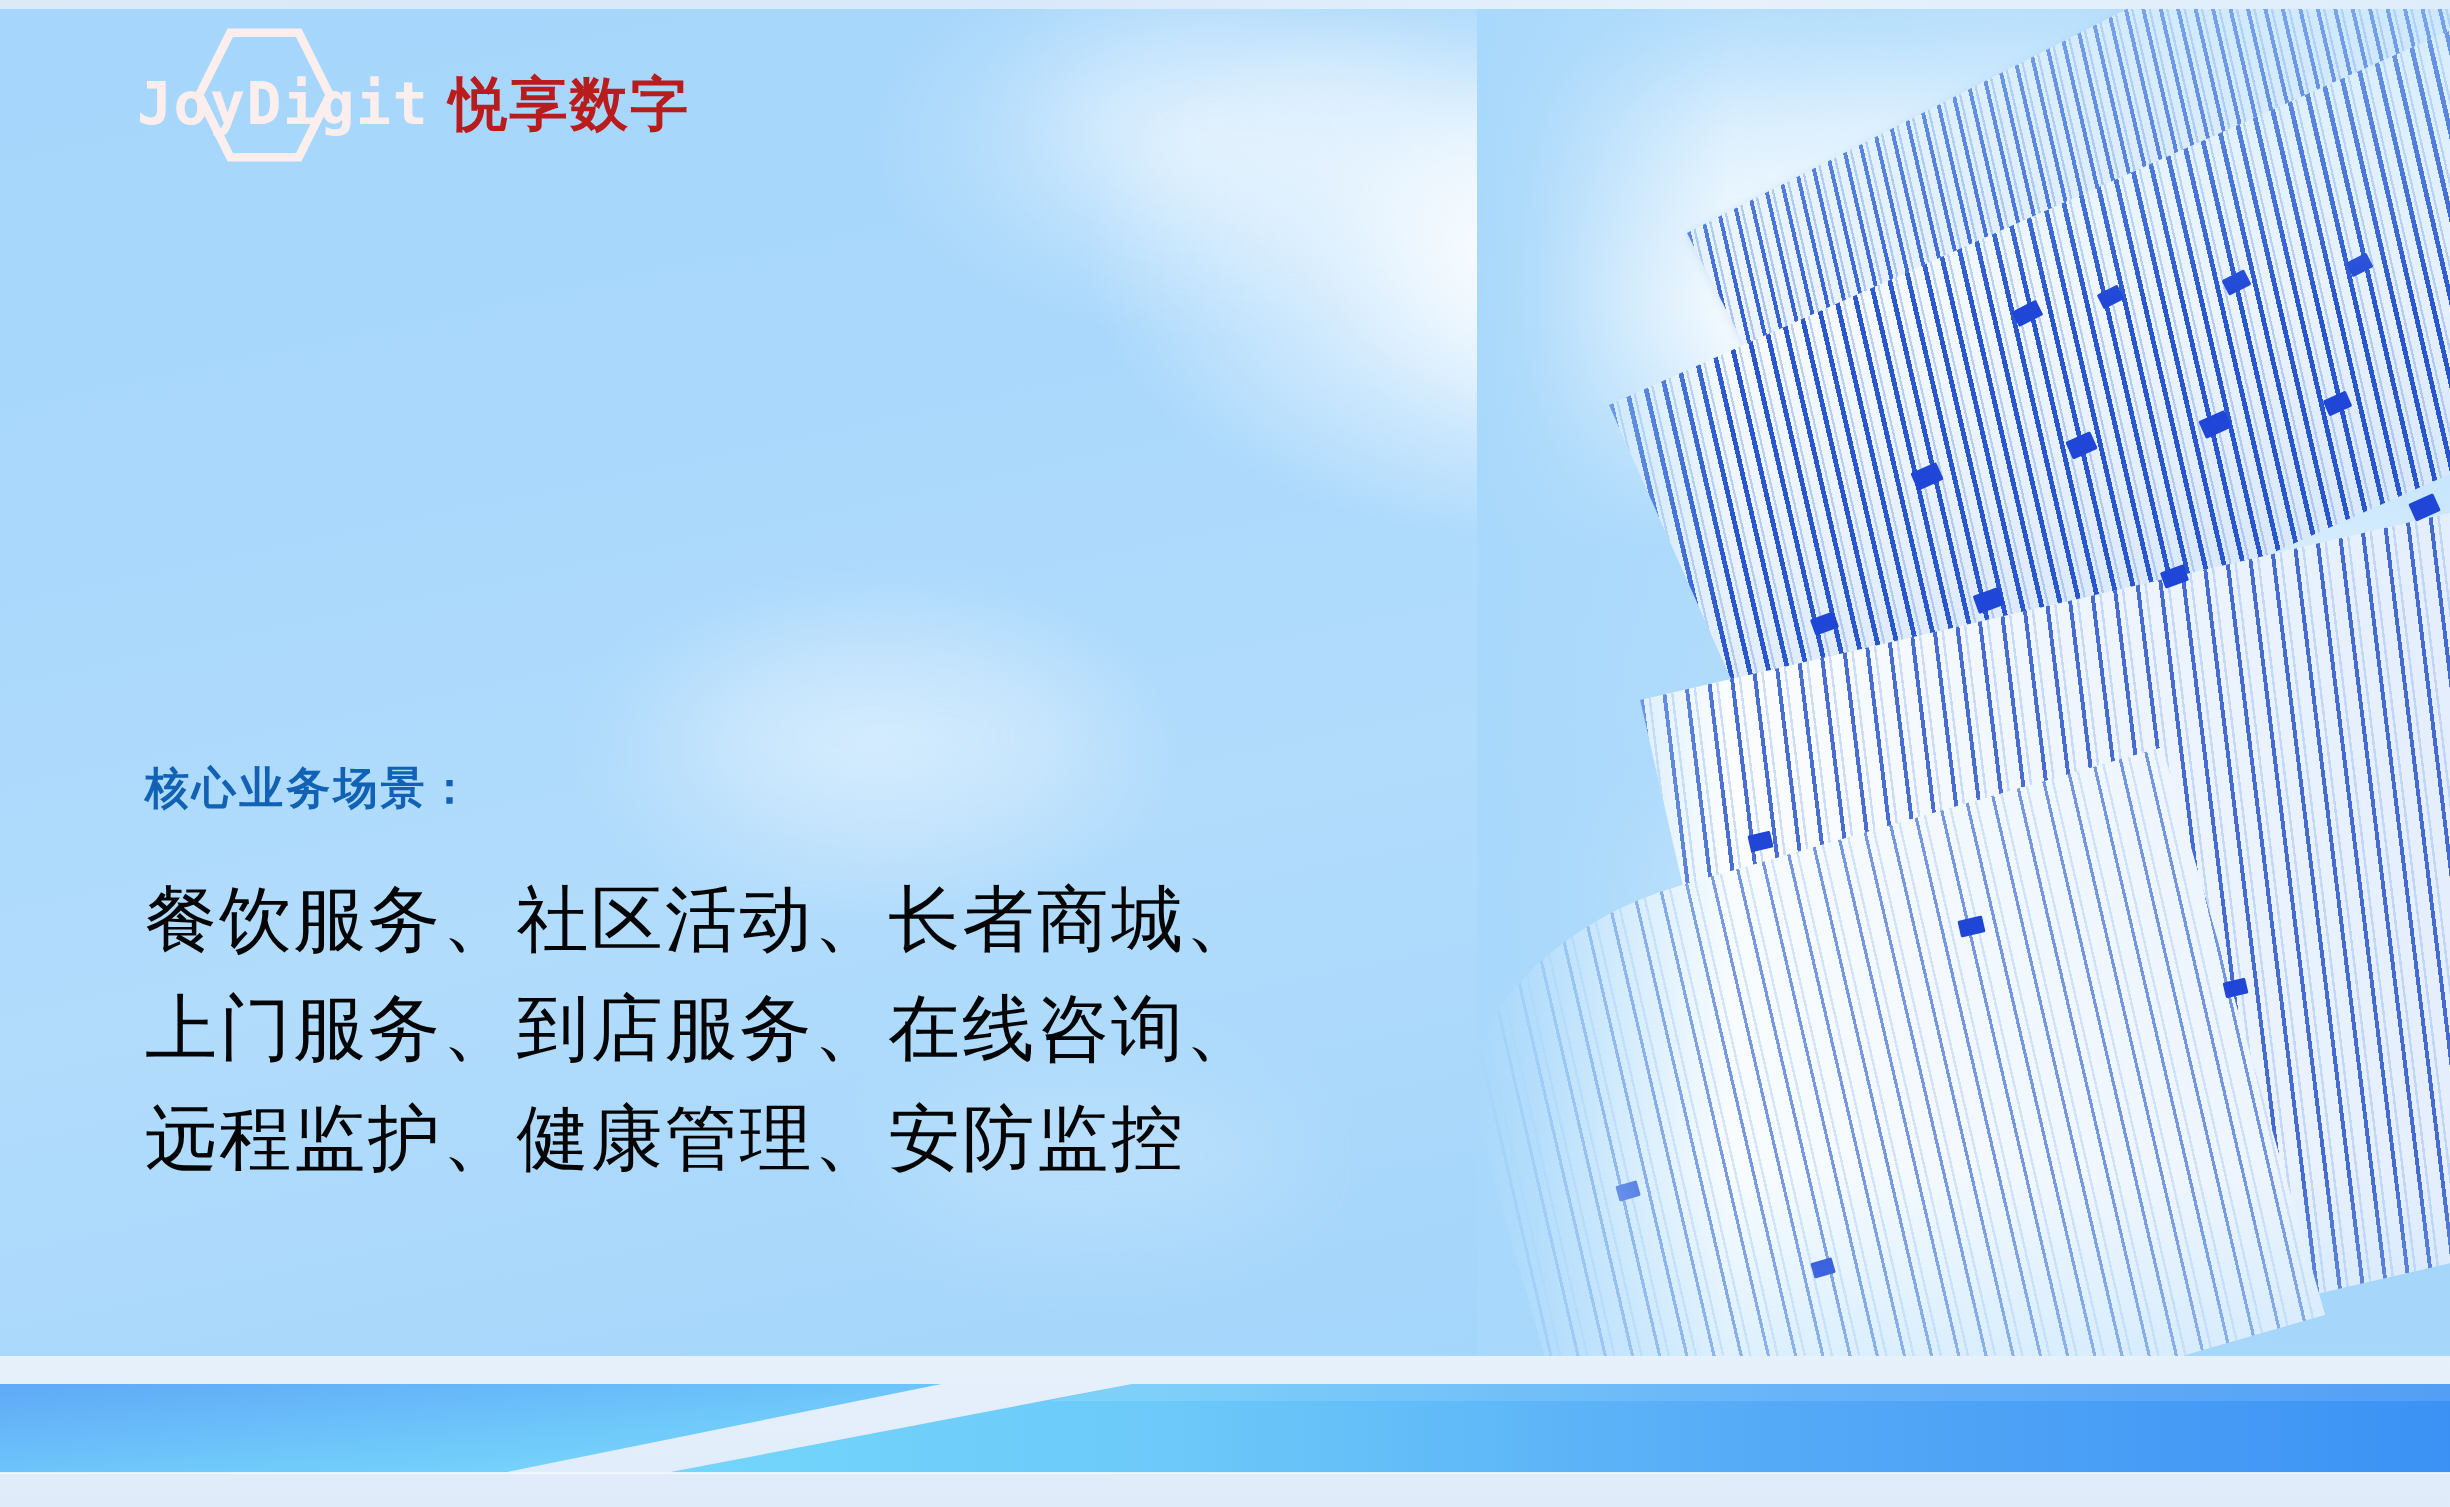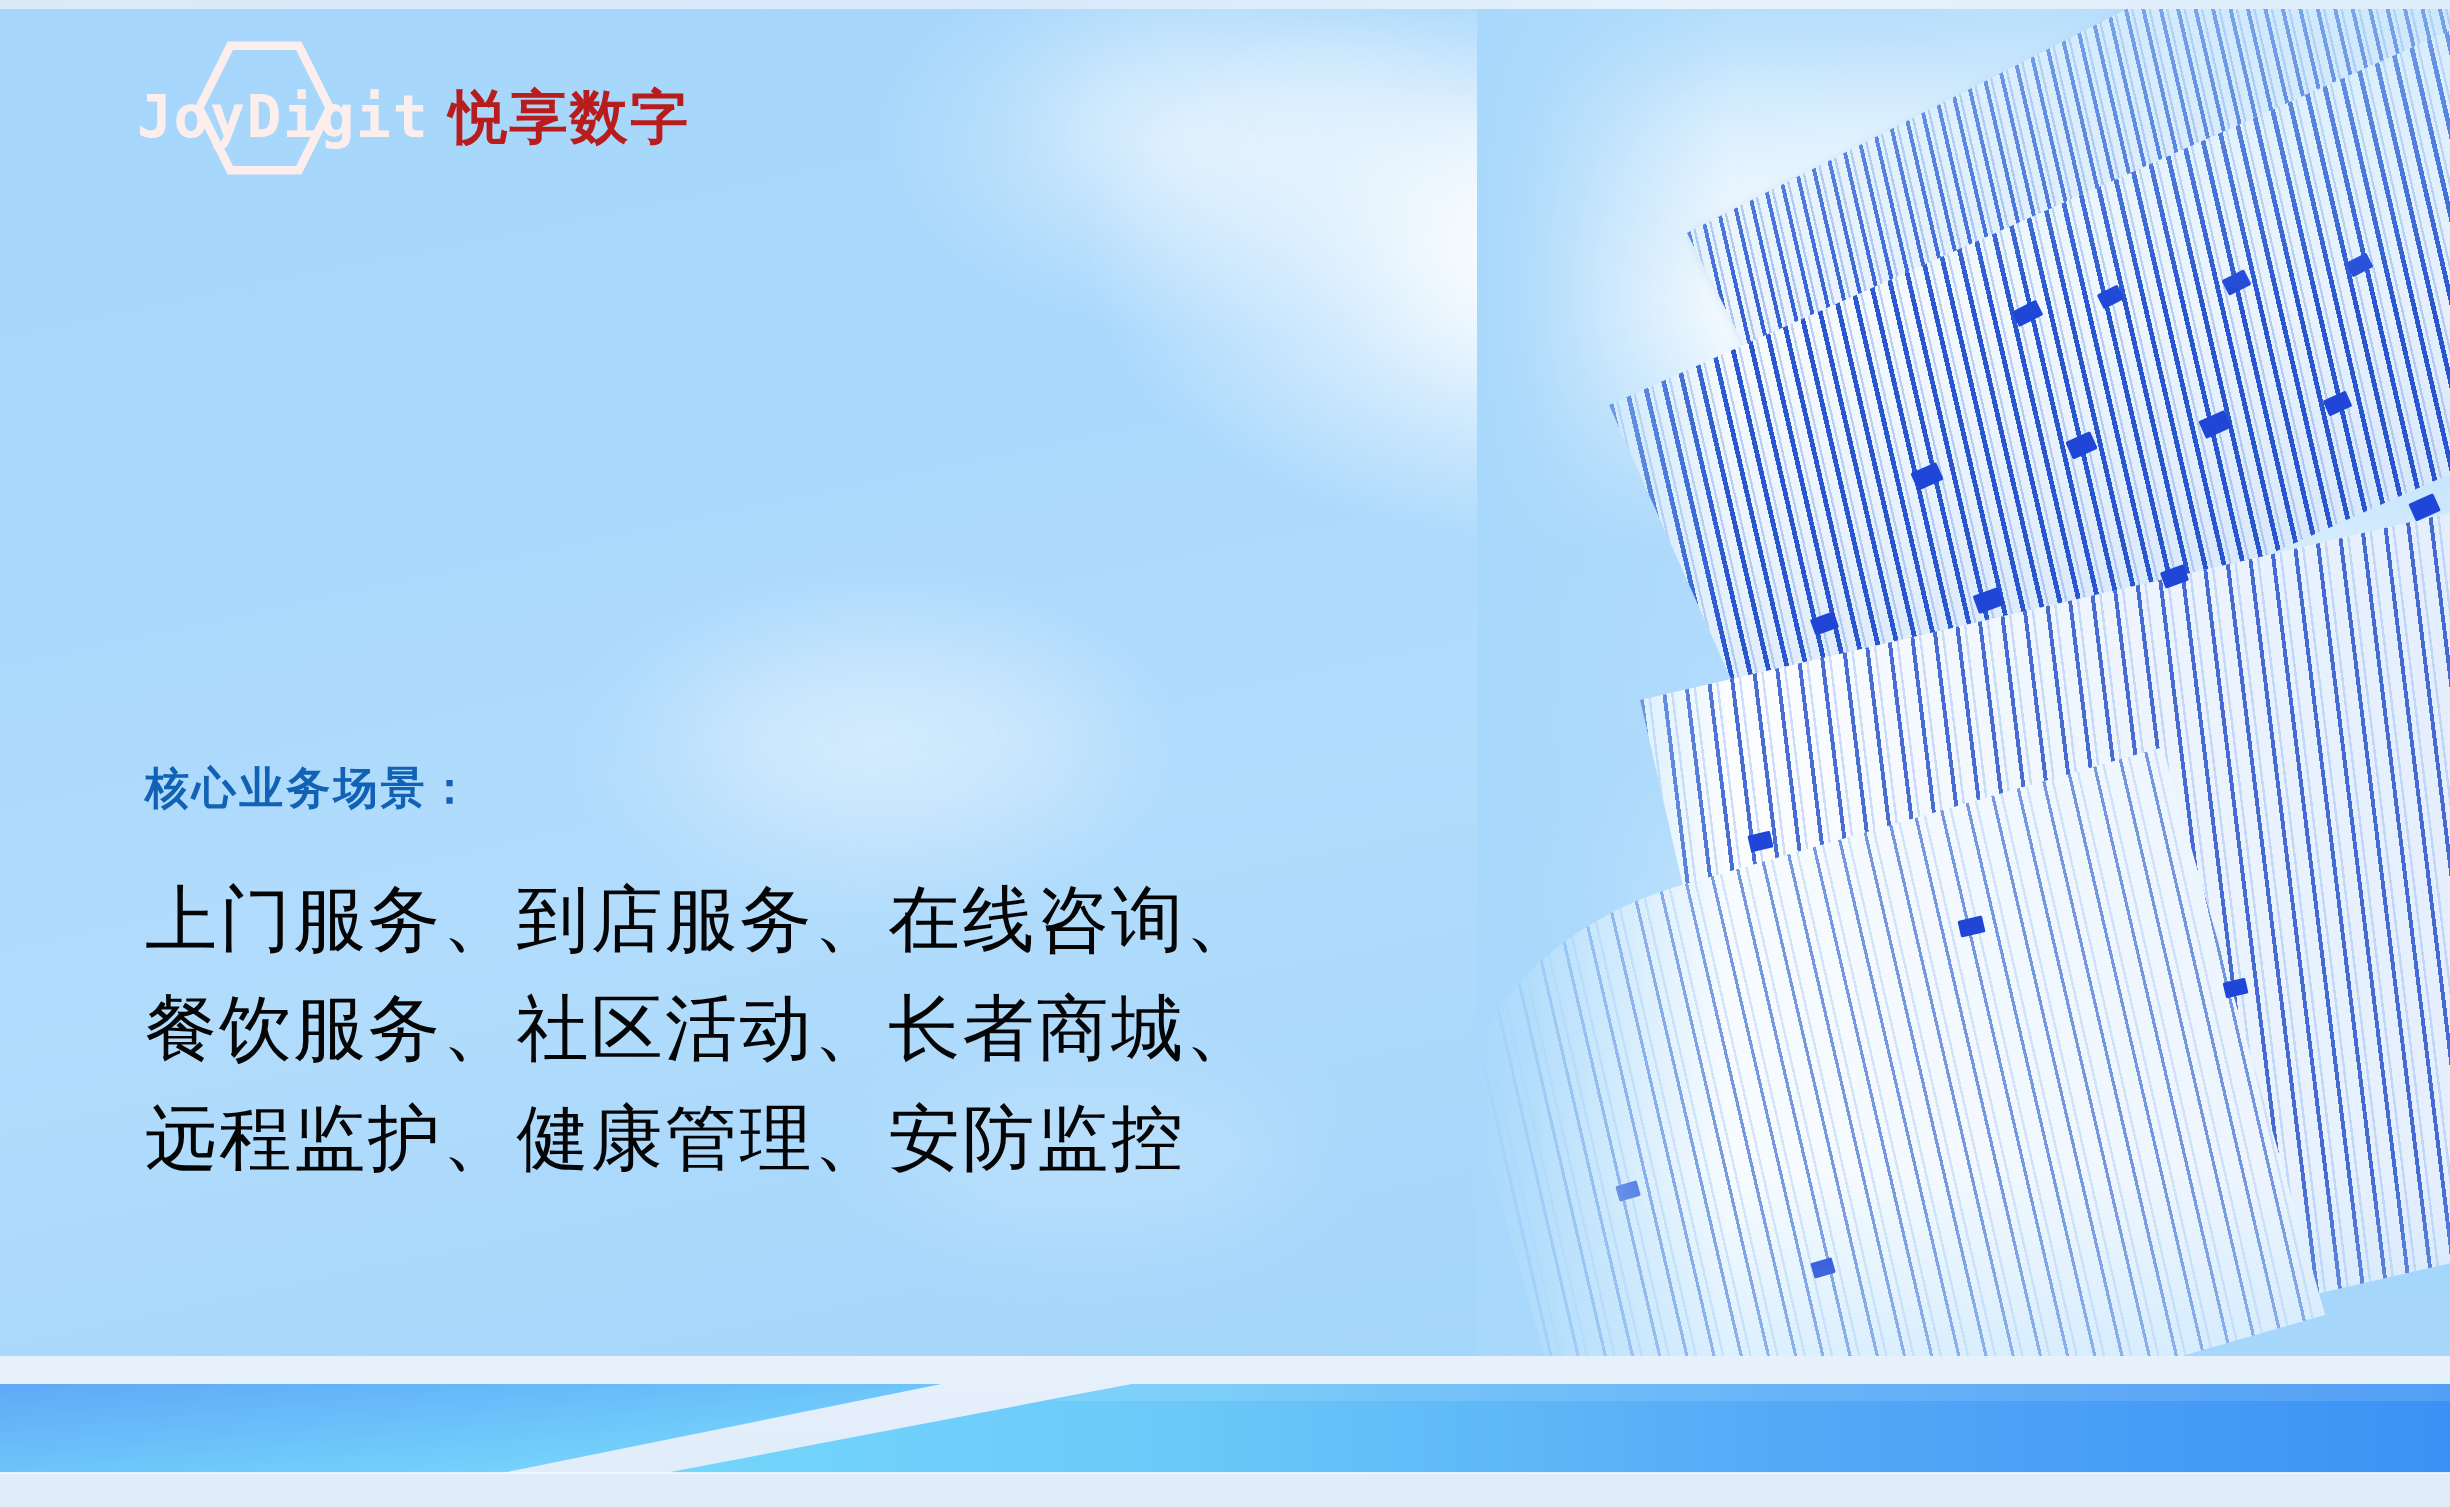--- a/index.html
+++ b/index.html
@@ -130,21 +130,21 @@
     position:absolute; inset:0;
     background:
       linear-gradient(90deg, rgba(168,216,251,1) 0%, rgba(168,216,251,.85) 6%, rgba(168,216,251,0) 26%),
       linear-gradient(180deg, rgba(180,222,252,.55) 0%, rgba(180,222,252,0) 22%),
       linear-gradient(0deg,  rgba(175,220,252,.45) 0%, rgba(175,220,252,0) 16%);
     pointer-events:none;
   }
 
   
   .logo{
-    position:absolute; left:137px; top:46px; height:124px; z-index:60;
+    position:absolute; left:137px; top:33px; height:124px; z-index:60;
     display:flex; align-items:center;
   }
   .logo-hex{
     position:absolute; left:59px; top:-4.7px; width:137px; height:134px;
     z-index:1; pointer-events:none;
   }
   .logo-hex svg{ display:block; width:100%; height:100%; }
   .logo-text{
     position:relative; z-index:2;
     display:flex; align-items:baseline; gap:20px;
@@ -260,22 +260,22 @@
     <div class="logo-text">
       <span class="logo-mark">JoyDigit</span>
       <span class="logo-cn">悦享数字</span>
     </div>
   </div>
 
 
   <div class="content">
     <div class="sub-heading">核心业务场景：</div>
     <ul class="scenario-list">
+      <li class="scenario-line">餐饮服务、社区活动、长者商城、</li>
       <li class="scenario-line">上门服务、到店服务、在线咨询、</li>
-      <li class="scenario-line">餐饮服务、社区活动、长者商城、</li>
       <li class="scenario-line">远程监护、健康管理、安防监控</li>
     </ul>
   </div>
 
   <div class="ribbon">
     <svg viewBox="0 0 3149 196" preserveAspectRatio="none" xmlns="http://www.w3.org/2000/svg">
       <defs>
         <linearGradient id="gA" x1="0" y1="0" x2="1" y2="1">
           <stop offset="0%" stop-color="#5fa9f7"></stop>
           <stop offset="55%" stop-color="#6ec7fa"></stop>

